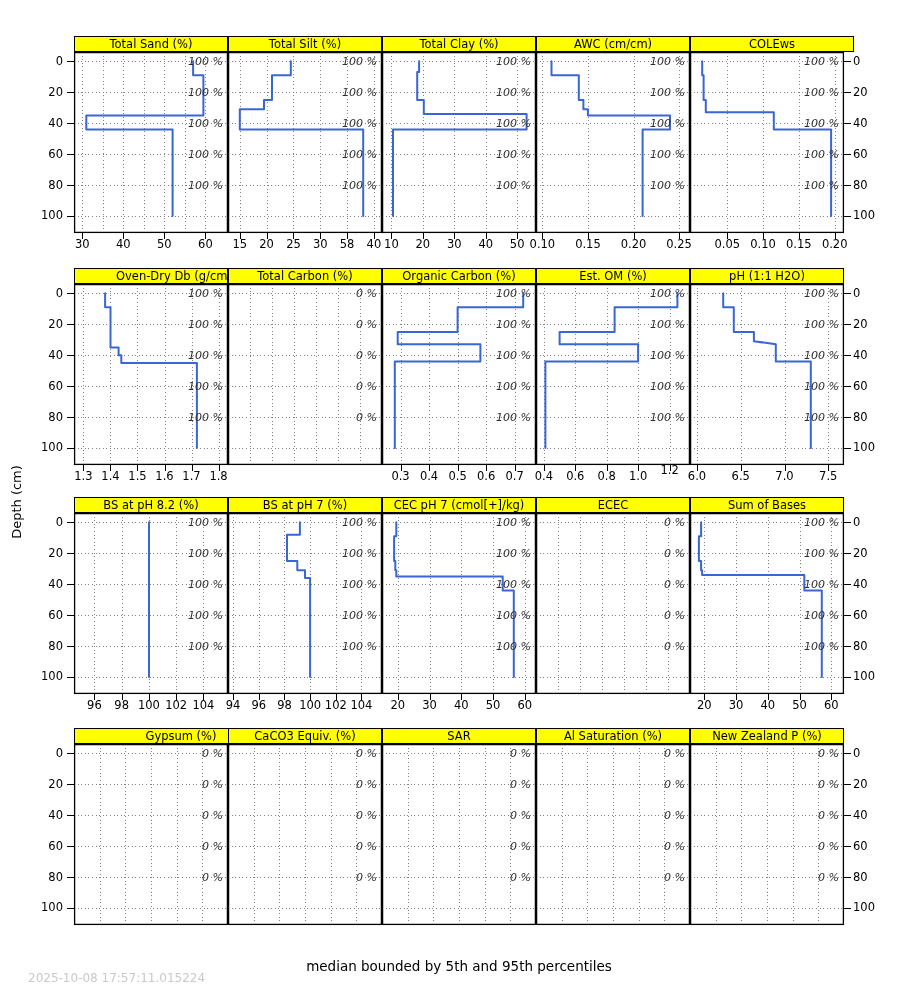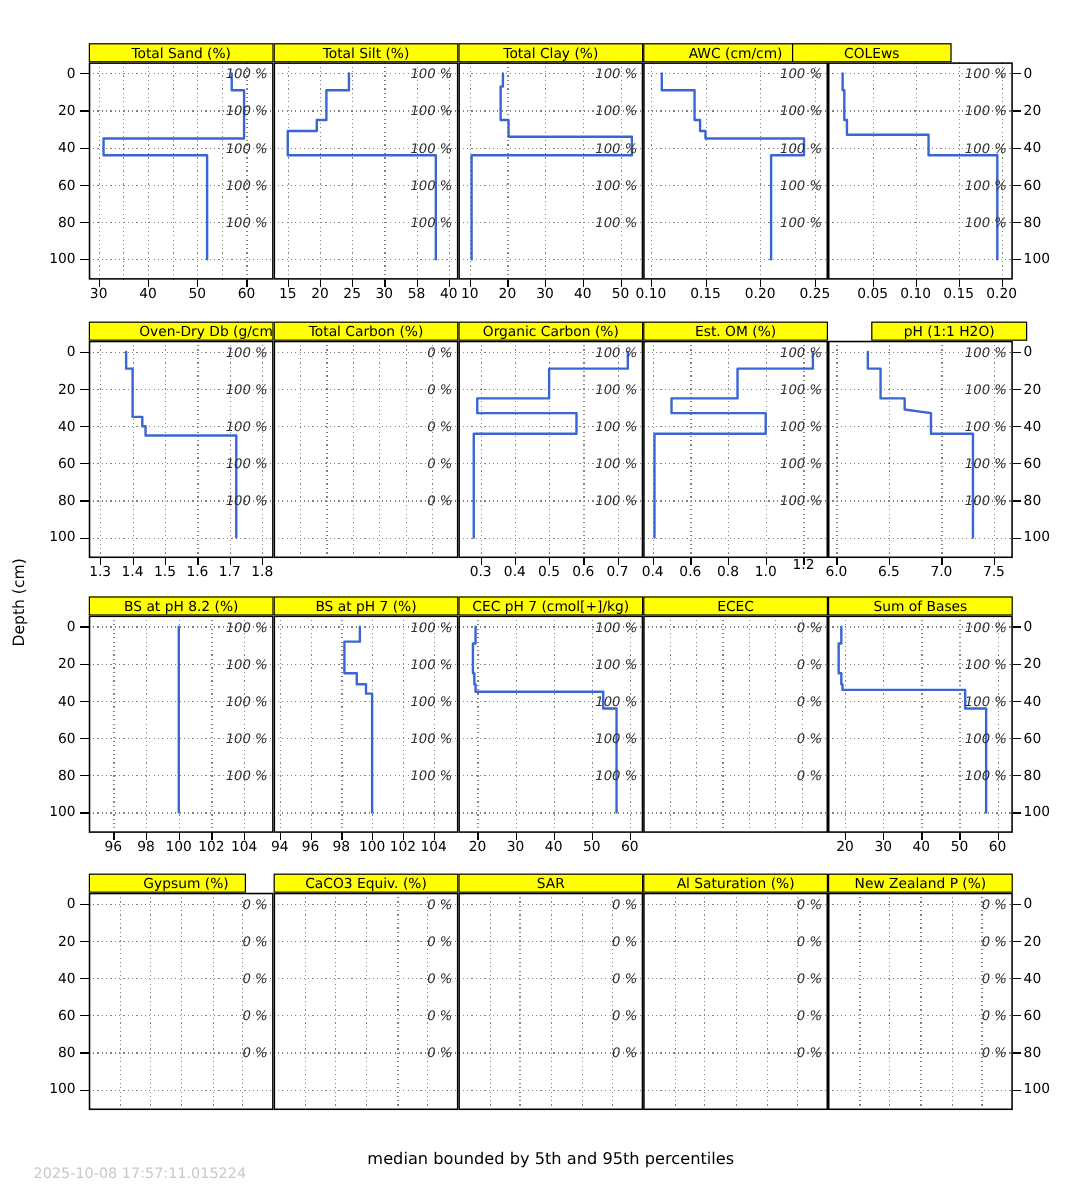--- a/index.html
+++ b/index.html
@@ -149,21 +149,21 @@
         <line x1="6.878698224852076" y1="181" x2="6.878698224852076" y2="187" stroke="#000000" stroke-width="1" shape-rendering="crispEdges"></line>
         <line x1="52.440828402366854" y1="181" x2="52.440828402366854" y2="187" stroke="#000000" stroke-width="1" shape-rendering="crispEdges"></line>
         <line x1="98.00295857988166" y1="181" x2="98.00295857988166" y2="187" stroke="#000000" stroke-width="1" shape-rendering="crispEdges"></line>
         <line x1="143.56508875739644" y1="181" x2="143.56508875739644" y2="187" stroke="#000000" stroke-width="1" shape-rendering="crispEdges"></line>
         <rect x="0.6" y="0.6" width="152.8" height="179.8" fill="none" stroke="#000000" stroke-width="1.3"></rect>
       </svg>
       <div class="xlab" style="left: 517.379px; top: 237px;">0.10</div>
       <div class="xlab" style="left: 562.941px; top: 237px;">0.15</div>
       <div class="xlab" style="left: 608.503px; top: 237px;">0.20</div>
       <div class="xlab" style="left: 654.065px; top: 237px;">0.25</div>
-      <div class="strip" style="left: 660px; top: 36px; width: 133px;">COLEws</div>
+      <div class="strip" style="left: 690px; top: 36px; width: 164px;">COLEws</div>
       <svg width="154" height="188" class="panel-svg" style="left: 690px; top: 52px;">
         <rect x="0" y="0" width="154" height="181" fill="#ffffff"></rect>
         <line x1="37.74651162790698" y1="0" x2="37.74651162790698" y2="181" stroke="#828282" stroke-width="1" stroke-dasharray="1,2.6" shape-rendering="crispEdges"></line>
         <line x1="73.56046511627908" y1="0" x2="73.56046511627908" y2="181" stroke="#828282" stroke-width="1" stroke-dasharray="1,2.6" shape-rendering="crispEdges"></line>
         <line x1="109.37441860465115" y1="0" x2="109.37441860465115" y2="181" stroke="#828282" stroke-width="1" stroke-dasharray="1,2.6" shape-rendering="crispEdges"></line>
         <line x1="145.18837209302328" y1="0" x2="145.18837209302328" y2="181" stroke="#828282" stroke-width="1" stroke-dasharray="1,2.6" shape-rendering="crispEdges"></line>
         <line x1="0" y1="9.5" x2="154" y2="9.5" stroke="#828282" stroke-width="1" stroke-dasharray="1,2.6" shape-rendering="crispEdges"></line>
         <line x1="0" y1="40.5" x2="154" y2="40.5" stroke="#828282" stroke-width="1" stroke-dasharray="1,2.6" shape-rendering="crispEdges"></line>
         <line x1="0" y1="71.5" x2="154" y2="71.5" stroke="#828282" stroke-width="1" stroke-dasharray="1,2.6" shape-rendering="crispEdges"></line>
         <line x1="0" y1="102.5" x2="154" y2="102.5" stroke="#828282" stroke-width="1" stroke-dasharray="1,2.6" shape-rendering="crispEdges"></line>
@@ -327,21 +327,21 @@
         <line x1="71.21428571428572" y1="181" x2="71.21428571428572" y2="187" stroke="#000000" stroke-width="1" shape-rendering="crispEdges"></line>
         <line x1="102.64285714285714" y1="181" x2="102.64285714285714" y2="187" stroke="#000000" stroke-width="1" shape-rendering="crispEdges"></line>
         <line x1="134.07142857142856" y1="181" x2="134.07142857142856" y2="187" stroke="#000000" stroke-width="1" shape-rendering="crispEdges"></line>
         <rect x="0.6" y="0.6" width="152.8" height="179.8" fill="none" stroke="#000000" stroke-width="1.3"></rect>
       </svg>
       <div class="xlab" style="left: 518.857px; top: 469px;">0.4</div>
       <div class="xlab" style="left: 550.286px; top: 469px;">0.6</div>
       <div class="xlab" style="left: 581.714px; top: 469px;">0.8</div>
       <div class="xlab" style="left: 613.143px; top: 469px;">1.0</div>
       <div class="xlab" style="left: 644.571px; top: 463px;">1.2</div>
-      <div class="strip" style="left: 690px; top: 268px; width: 130px; margin-left: 36px;">pH (1:1 H2O)</div>
+      <div class="strip" style="left: 690px; top: 268px; width: 154px;">pH (1:1 H2O)</div>
       <svg width="154" height="188" class="panel-svg" style="left: 690px; top: 284px;">
         <rect x="0" y="0" width="154" height="181" fill="#ffffff"></rect>
         <line x1="7.500000000000006" y1="0" x2="7.500000000000006" y2="181" stroke="#828282" stroke-width="1" stroke-dasharray="1,2.6" shape-rendering="crispEdges"></line>
         <line x1="51.250000000000014" y1="0" x2="51.250000000000014" y2="181" stroke="#828282" stroke-width="1" stroke-dasharray="1,2.6" shape-rendering="crispEdges"></line>
         <line x1="95.00000000000001" y1="0" x2="95.00000000000001" y2="181" stroke="#828282" stroke-width="1" stroke-dasharray="1,2.6" shape-rendering="crispEdges"></line>
         <line x1="138.75000000000003" y1="0" x2="138.75000000000003" y2="181" stroke="#828282" stroke-width="1" stroke-dasharray="1,2.6" shape-rendering="crispEdges"></line>
         <line x1="0" y1="9.5" x2="154" y2="9.5" stroke="#828282" stroke-width="1" stroke-dasharray="1,2.6" shape-rendering="crispEdges"></line>
         <line x1="0" y1="40.5" x2="154" y2="40.5" stroke="#828282" stroke-width="1" stroke-dasharray="1,2.6" shape-rendering="crispEdges"></line>
         <line x1="0" y1="71.5" x2="154" y2="71.5" stroke="#828282" stroke-width="1" stroke-dasharray="1,2.6" shape-rendering="crispEdges"></line>
         <line x1="0" y1="102.5" x2="154" y2="102.5" stroke="#828282" stroke-width="1" stroke-dasharray="1,2.6" shape-rendering="crispEdges"></line>
@@ -565,21 +565,21 @@
         <line x1="0" y1="164.5" x2="7" y2="164.5" stroke="#000000" stroke-width="1" shape-rendering="crispEdges"></line>
       </svg>
       <svg width="7" height="181" class="panel-svg" style="left: 844px; top: 513px;">
         <line x1="0" y1="9.5" x2="7" y2="9.5" stroke="#000000" stroke-width="1" shape-rendering="crispEdges"></line>
         <line x1="0" y1="40.5" x2="7" y2="40.5" stroke="#000000" stroke-width="1" shape-rendering="crispEdges"></line>
         <line x1="0" y1="71.5" x2="7" y2="71.5" stroke="#000000" stroke-width="1" shape-rendering="crispEdges"></line>
         <line x1="0" y1="102.5" x2="7" y2="102.5" stroke="#000000" stroke-width="1" shape-rendering="crispEdges"></line>
         <line x1="0" y1="133.5" x2="7" y2="133.5" stroke="#000000" stroke-width="1" shape-rendering="crispEdges"></line>
         <line x1="0" y1="164.5" x2="7" y2="164.5" stroke="#000000" stroke-width="1" shape-rendering="crispEdges"></line>
       </svg>
-      <div class="strip" style="left: 74px; top: 728px; width: 131px; padding-left: 31px;">Gypsum (%)</div>
+      <div class="strip" style="left: 74px; top: 728px; width: 183px; padding-left: 31px;">Gypsum (%)</div>
       <svg width="154" height="188" class="panel-svg" style="left: 74px; top: 744px;">
         <rect x="0" y="0" width="154" height="181" fill="#ffffff"></rect>
         <line x1="26.680000000000003" y1="0" x2="26.680000000000003" y2="181" stroke="#828282" stroke-width="1" stroke-dasharray="1,2.6" shape-rendering="crispEdges"></line>
         <line x1="51.32" y1="0" x2="51.32" y2="181" stroke="#828282" stroke-width="1" stroke-dasharray="1,2.6" shape-rendering="crispEdges"></line>
         <line x1="77.5" y1="0" x2="77.5" y2="181" stroke="#828282" stroke-width="1" stroke-dasharray="1,2.6" shape-rendering="crispEdges"></line>
         <line x1="103.68" y1="0" x2="103.68" y2="181" stroke="#828282" stroke-width="1" stroke-dasharray="1,2.6" shape-rendering="crispEdges"></line>
         <line x1="128.32" y1="0" x2="128.32" y2="181" stroke="#828282" stroke-width="1" stroke-dasharray="1,2.6" shape-rendering="crispEdges"></line>
         <line x1="0" y1="9.5" x2="154" y2="9.5" stroke="#828282" stroke-width="1" stroke-dasharray="1,2.6" shape-rendering="crispEdges"></line>
         <line x1="0" y1="40.5" x2="154" y2="40.5" stroke="#828282" stroke-width="1" stroke-dasharray="1,2.6" shape-rendering="crispEdges"></line>
         <line x1="0" y1="71.5" x2="154" y2="71.5" stroke="#828282" stroke-width="1" stroke-dasharray="1,2.6" shape-rendering="crispEdges"></line>

